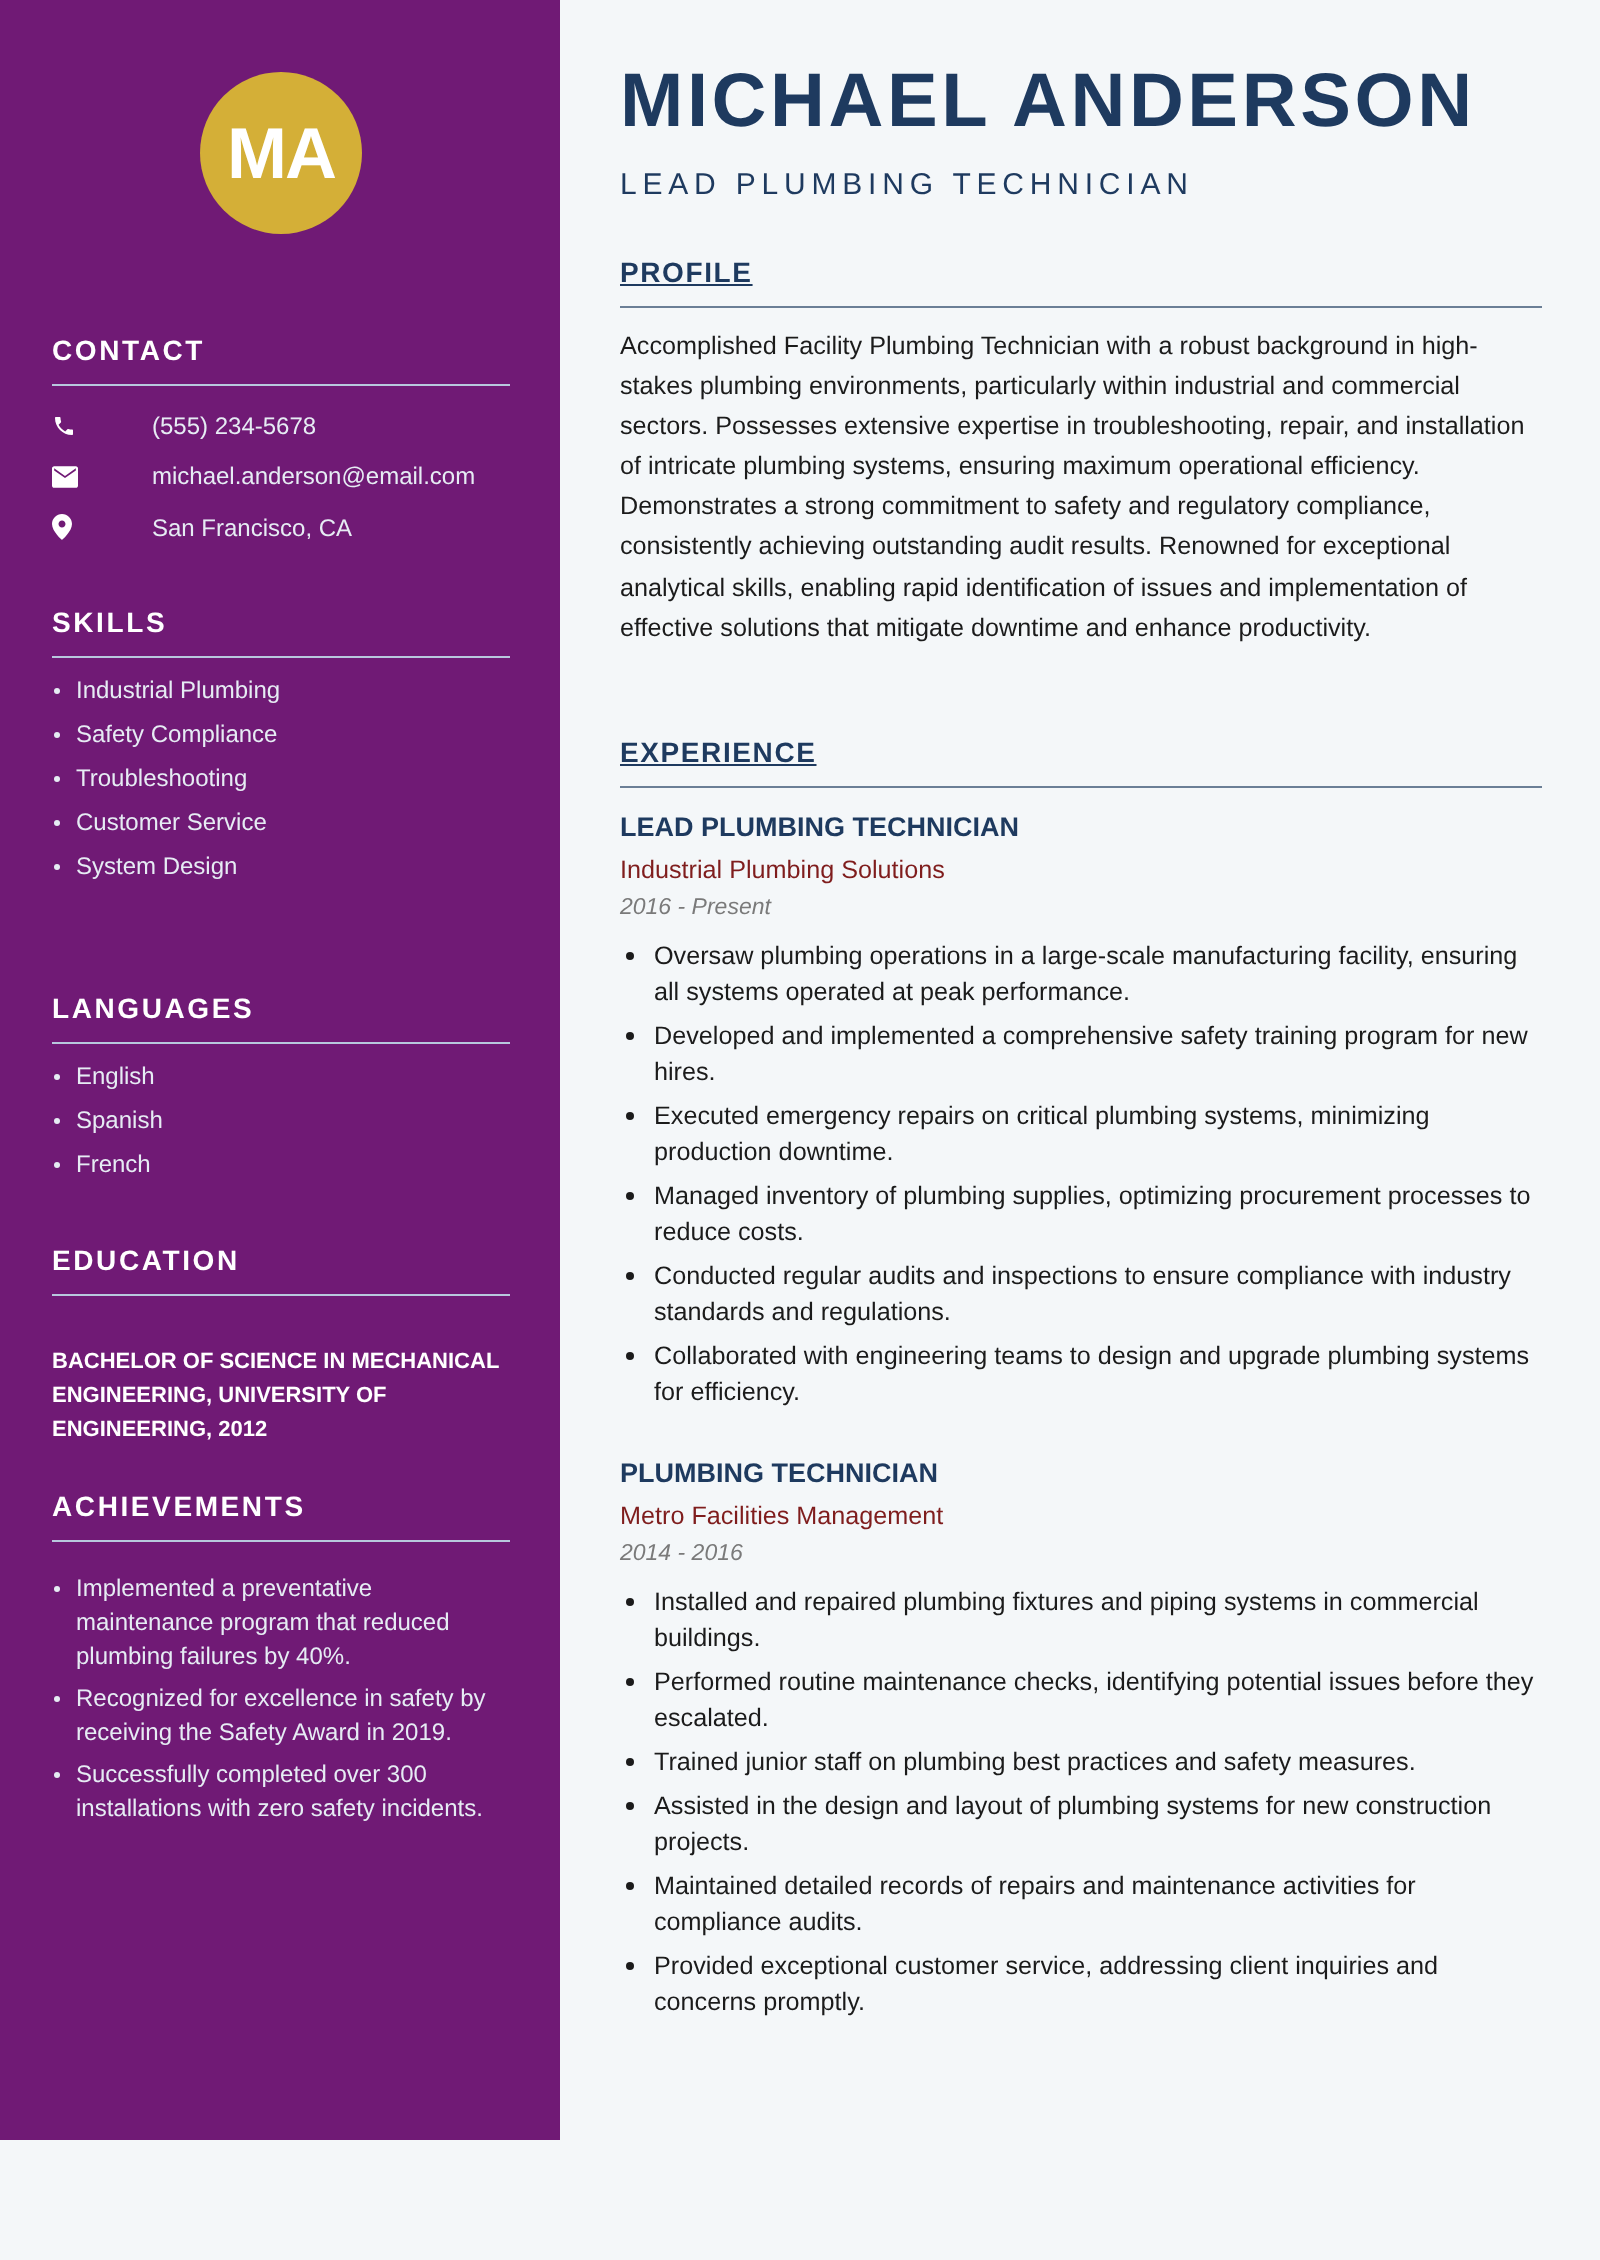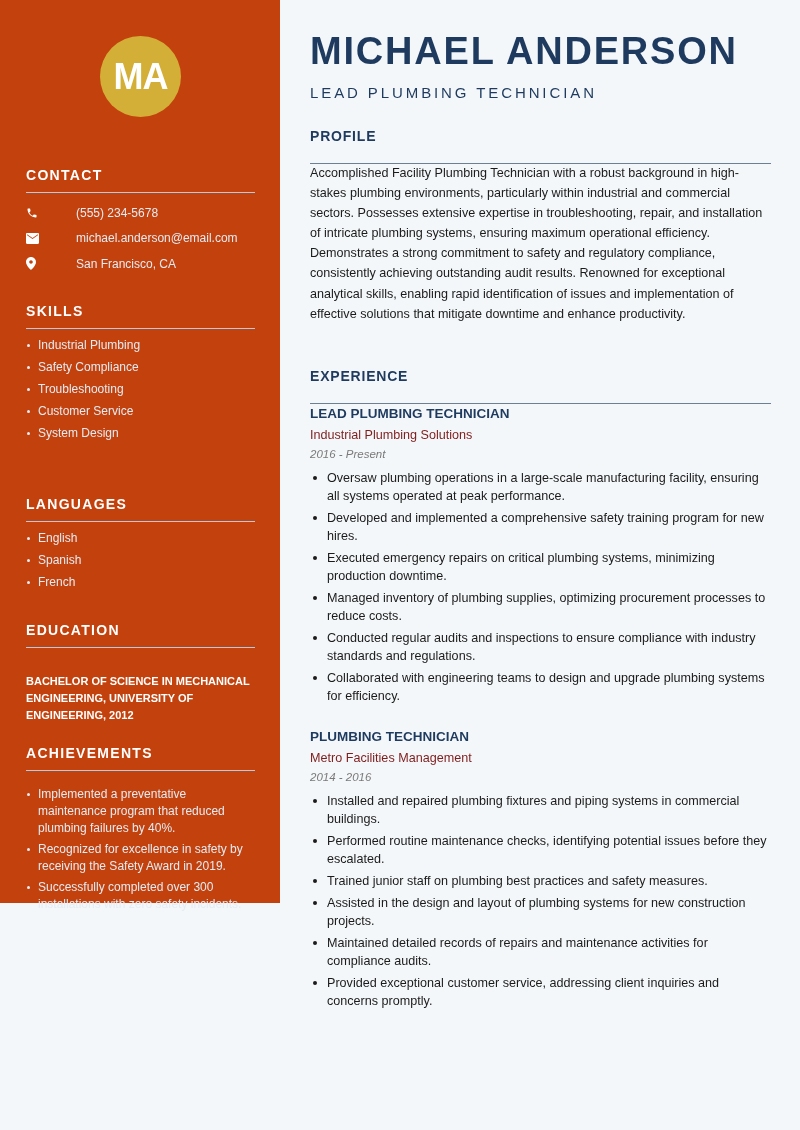--- a/index.html
+++ b/index.html
@@ -5,22 +5,22 @@
   * { margin: 0; padding: 0; box-sizing: border-box; }
   html, body { width: 800px; height: 1130px; }
   body {
     font-family: "Liberation Sans", sans-serif;
     background: #f4f7f9;
     position: relative;
     overflow: hidden;
   }
   .sidebar {
     position: absolute; left: 0; top: 0;
-    width: 280px; height: 903px;
-    background: #c2410c;
+    width: 280px; height: 1070px;
+    background: #701a75;
     color: #ffffff;
     padding: 0 26px;
   }
   .avatar {
     position: absolute; left: 100px; top: 36px;
     width: 81px; height: 81px; border-radius: 50%;
     background: #d4af37;
     color: #ffffff;
     font-weight: bold; font-size: 36px;
     display: flex; align-items: center; justify-content: center;
@@ -64,22 +64,23 @@
     letter-spacing: 1.8px; white-space: nowrap;
   }
   .title {
     position: absolute; top: 84px; left: 0;
     font-size: 15px; color: #1e3a5f; letter-spacing: 2.9px;
     white-space: nowrap;
   }
   .main-h {
     position: absolute; left: 0; width: 461px;
     font-size: 14px; font-weight: bold; color: #1e3a5f;
-    letter-spacing: 0.8px; padding-bottom: 19px;
+    letter-spacing: 0.8px; padding-bottom: 9px;
     border-bottom: 1.5px solid #6b7f96;
+    text-decoration: underline;
   }
   .profile {
     position: absolute; left: 0; top: 163px; width: 461px;
     font-size: 12.6px; line-height: 20.1px; color: #1b1b1b;
   }
   .job { position: absolute; left: 0; width: 461px; }
   .job-title { font-size: 13.5px; font-weight: bold; color: #1e3a5f; }
   .job-co { font-size: 12.6px; font-weight: normal; color: #7f1d1d; margin-top: 7px; }
   .job-date { font-size: 11.5px; font-style: italic; color: #7a7a7a; margin-top: 6px; }
   ul.bullets { list-style: none; margin-top: 9px; }

